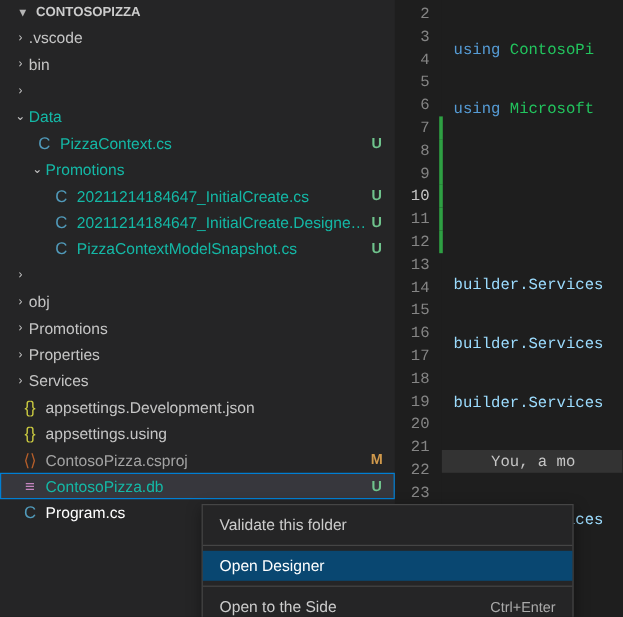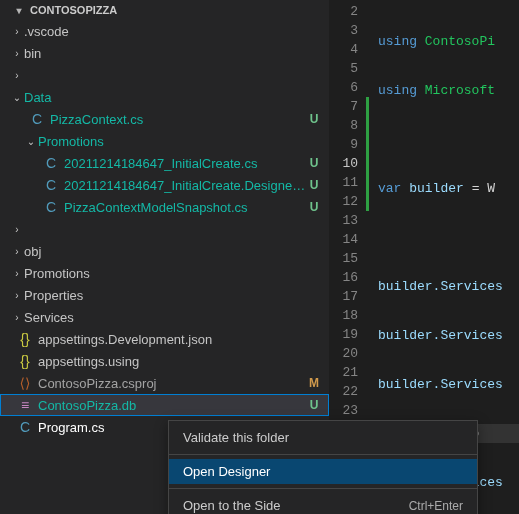--- a/index.html
+++ b/index.html
@@ -281,21 +281,20 @@
     <div class="ln">19</div>
     <div class="ln">20</div>
     <div class="ln">21</div>
     <div class="ln">22</div>
     <div class="ln">23</div>
   </div>
   <div class="code">
     <div class="cl"><span class="kw">using</span><span class="typ"> ContosoPi</span></div>
     <div class="cl"><span class="kw">using</span><span class="typ"> Microsoft</span></div>
     <div class="cl"></div>
-    <div class="cl"><span class="kw">var</span><span class="ident"> builder</span><span class="pun"> = W</span></div>
     <div class="cl"></div>
     <div class="cl"><span class="ident">builder.Services</span></div>
     <div class="cl"><span class="ident">builder.Services</span></div>
     <div class="cl"><span class="ident">builder.Services</span></div>
     <div class="cl" style="background:#333"><span class="muted">    You, a mo</span></div>
     <div class="cl"><span class="ident">builder.Services</span></div>
     
     
     
     

